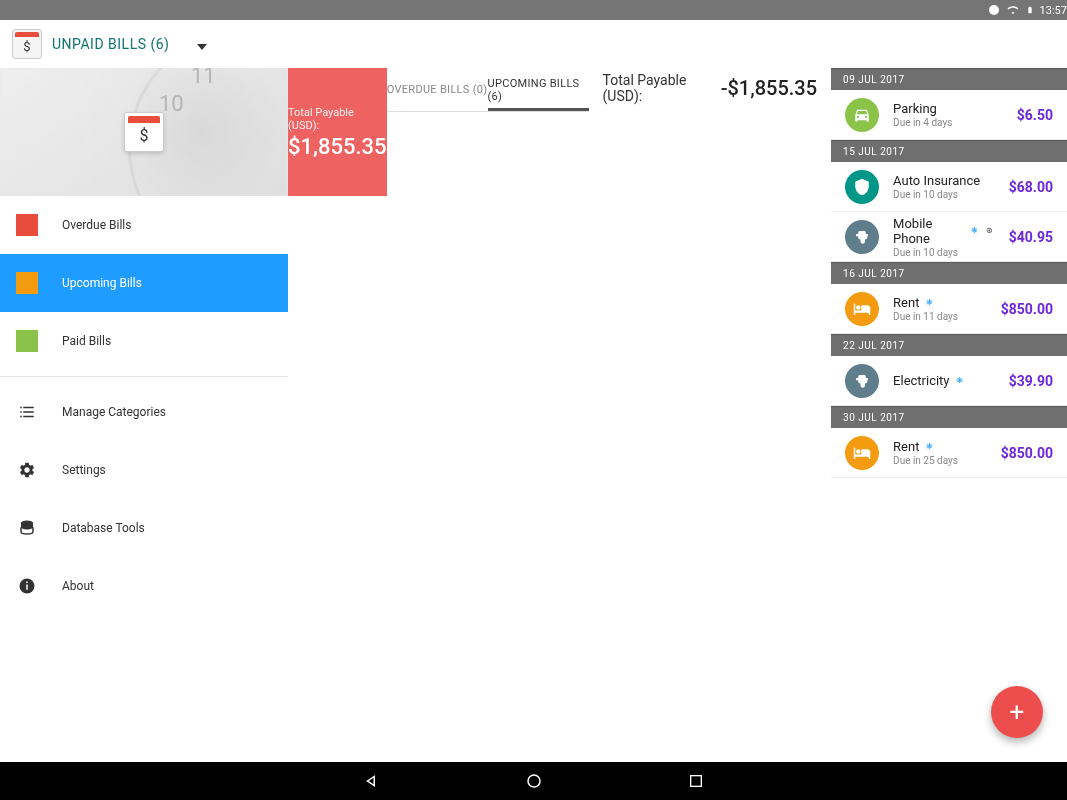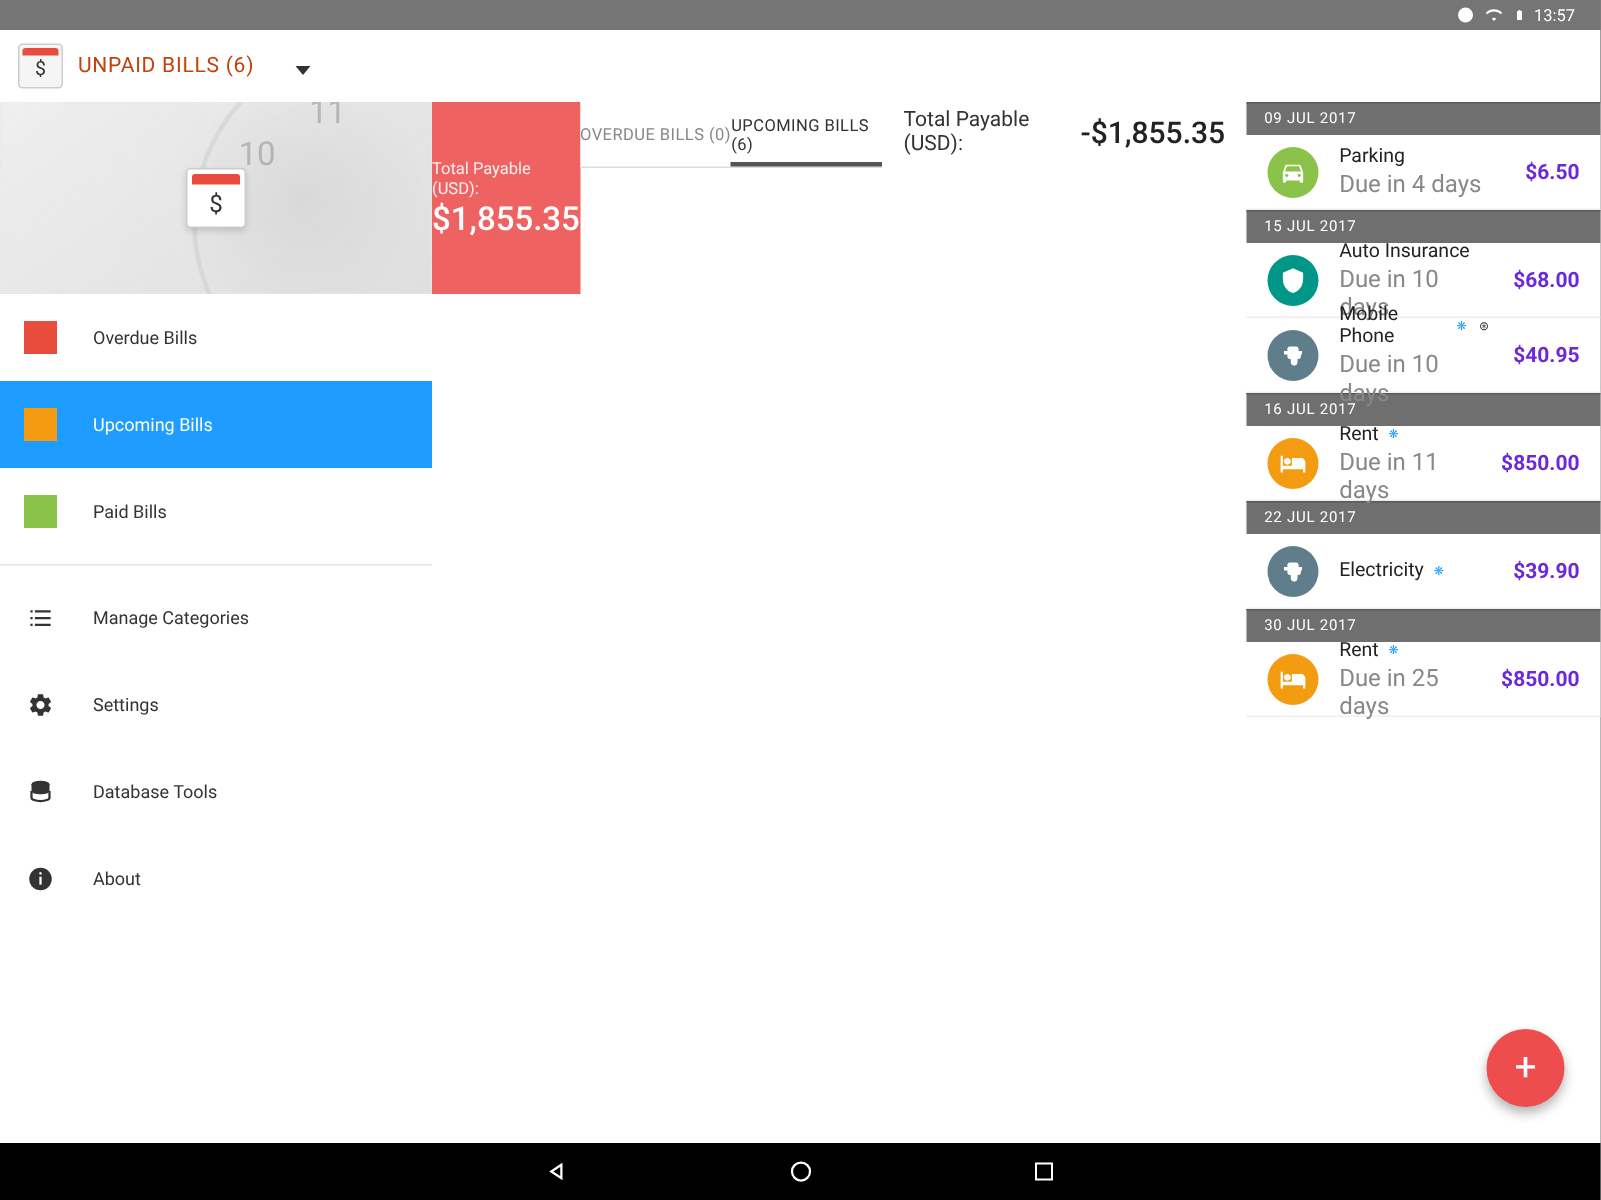--- a/index.html
+++ b/index.html
@@ -1,25 +1,25 @@
 <!DOCTYPE html>
 <html><head>
 <meta charset="utf-8">
 <style>
 * { margin: 0; padding: 0; box-sizing: border-box; font-family: Roboto, Arial, sans-serif; }
 body { width: 1067px; height: 800px; background: #000; overflow: hidden; }
 
-.status-bar { height: 20px; background: #757575; display: flex; justify-content: flex-end; align-items: center; padding: 0 17px; gap: 6px; color: #fff; font-size: 11px; }
+.status-bar { height: 20px; background: #757575; display: flex; justify-content: flex-end; align-items: center; padding: 0 0; gap: 6px; color: #fff; font-size: 11px; }
 .status-item { display: inline-flex; align-items: center; }
 
 .app-bar { height: 48px; background: #fff; display: flex; align-items: center; padding: 0 12px; gap: 10px; }
 .app-icon { width: 30px; height: 30px; background: #f5f5f5; border: 1px solid #ccc; border-radius: 3px; display: flex; align-items: center; justify-content: center; position: relative; }
 .app-icon::before { content: ""; position: absolute; top: 2px; left: 2px; right: 2px; height: 5px; background: #e74c3c; border-radius: 2px 2px 0 0; }
 .app-icon span { font-size: 13px; margin-top: 4px; color: #333; }
-.app-title { font-size: 14px; color: #c2410c; letter-spacing: 0.5px; }
+.app-title { font-size: 14px; color: #0f766e; letter-spacing: 0.5px; }
 .dropdown-arrow { margin-left: 18px; color: #333; }
 
 .main-area { display: flex; height: 694px; background: #fff; }
 
 .sidebar { width: 288px; background: #fff; display: flex; flex-direction: column; }
 .sidebar-header { height: 128px; background: #e8e8e8; position: relative; overflow: hidden; display: flex; align-items: center; justify-content: center; }
 .sidebar-header::before { content: ""; position: absolute; inset: 0; background: radial-gradient(circle at 70% 50%, rgba(200,200,200,0.4) 0%, rgba(230,230,230,0.2) 40%, transparent 60%), linear-gradient(145deg, rgba(255,255,255,0.3), rgba(180,180,180,0.2)); filter: blur(1px); }
 .clock-face { position: absolute; right: -80px; top: -40px; width: 240px; height: 240px; border: 3px solid rgba(180,180,180,0.25); border-radius: 50%; }
 .clock-num { position: absolute; color: rgba(100,100,100,0.35); font-size: 22px; }
 .sidebar-app-icon { width: 40px; height: 40px; background: #fff; border: 1px solid #ccc; border-radius: 3px; position: relative; z-index: 2; display: flex; align-items: center; justify-content: center; box-shadow: 0 2px 4px rgba(0,0,0,0.15); }
@@ -48,21 +48,21 @@
 .total-row { height: 40px; display: flex; align-items: center; justify-content: space-between; padding: 0 14px; font-size: 14px; }
 .total-row .label { color: #333; }
 .total-row .value { font-size: 20px; font-weight: 500; color: #222; }
 
 .date-header { height: 22px; background: #6f6f6f; color: #fff; font-size: 10px; display: flex; align-items: center; padding: 0 12px; letter-spacing: 0.5px; border-top: 1px solid #5a5a5a; }
 
 .bill-item { height: 50px; display: flex; align-items: center; padding: 0 14px; gap: 14px; background: #fff; border-bottom: 1px solid #eee; }
 .bill-icon { width: 34px; height: 34px; border-radius: 50%; display: flex; align-items: center; justify-content: center; color: #fff; flex-shrink: 0; }
 .bill-text { flex: 1; display: flex; flex-direction: column; gap: 1px; }
 .bill-title { font-size: 13px; color: #222; display: flex; align-items: center; gap: 4px; }
-.bill-due { font-size: 16px; color: #888; }
+.bill-due { font-size: 10px; color: #888; }
 .bill-amount { font-size: 14px; font-weight: 700; color: #6d28d9; }
 .badge { width: 12px; height: 12px; border-radius: 50%; display: inline-flex; align-items: center; justify-content: center; font-size: 8px; }
 .badge-blue { color: #1e9cff; }
 .badge-black { color: #333; }
 
 .fab { position: absolute; right: 24px; bottom: 24px; width: 52px; height: 52px; border-radius: 50%; background: #ee4d4d; color: #fff; display: flex; align-items: center; justify-content: center; font-size: 26px; box-shadow: 0 4px 8px rgba(0,0,0,0.3); cursor: pointer; }
 
 .nav-bar { height: 38px; background: #000; display: flex; align-items: center; justify-content: center; gap: 140px; color: #fff; }
 .nav-btn { width: 22px; height: 22px; display: flex; align-items: center; justify-content: center; cursor: pointer; }
 
@@ -105,21 +105,21 @@
   </div>
 </div>
 
 <div class="main-area">
 
   <div class="sidebar">
     <div class="sidebar-header">
       <div class="clock-face">
         <span class="clock-num" style="top:92px;left:10px">9</span>
         <span class="clock-num" style="top:60px;left:28px">10</span>
-        <span class="clock-num" style="top:32px;left:75px">11</span>
+        <span class="clock-num" style="top:32px;left:60px">11</span>
       </div>
       <div class="sidebar-app-icon">
           <span>$</span>
         </div>
     </div>
 
     <div class="sidebar-item">
       <div class="color-swatch sw-red"></div>
       <span>Overdue Bills</span>
     </div>

